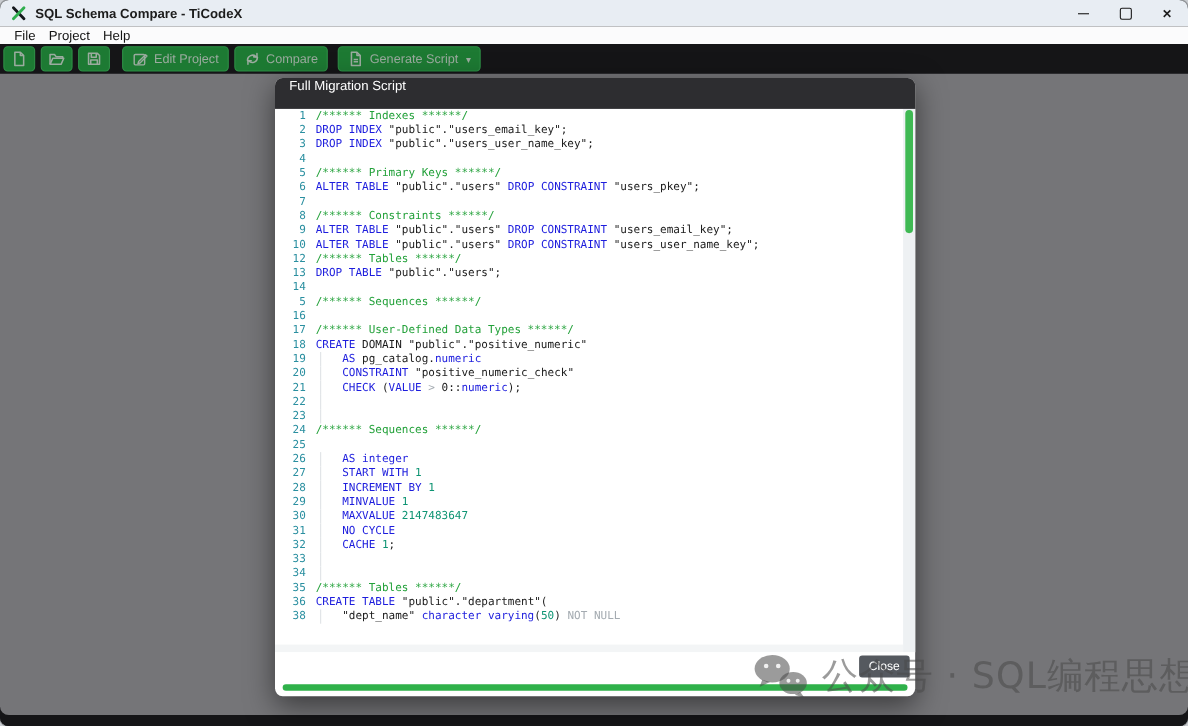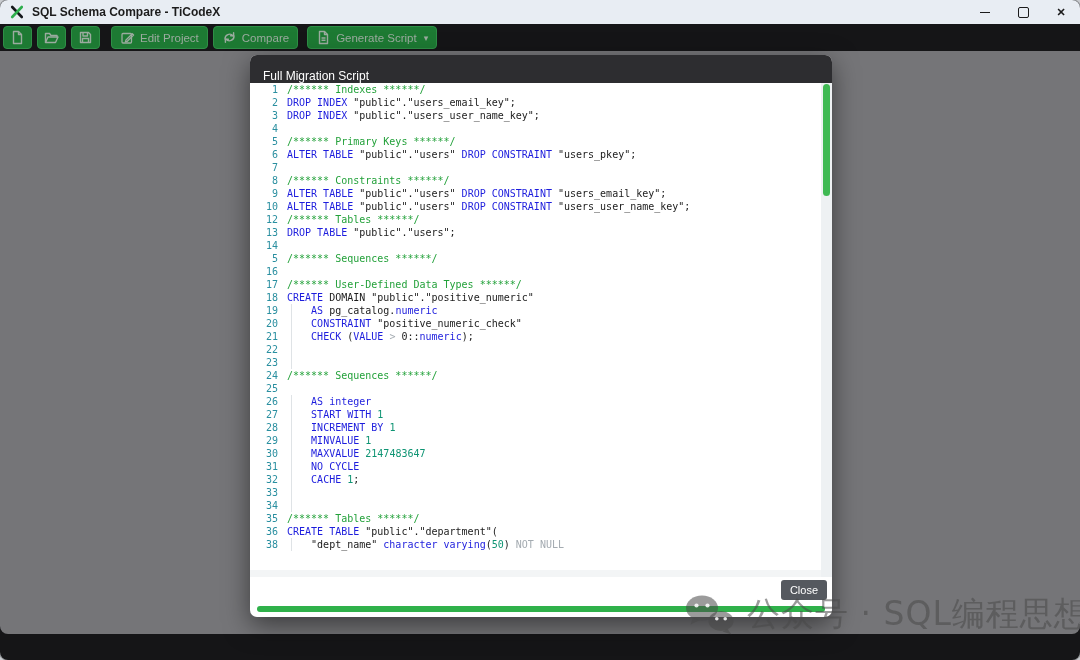--- a/index.html
+++ b/index.html
@@ -38,21 +38,21 @@
   .main{position:relative;height:593px;background:#151517;}
   .backdrop{position:absolute;left:0;right:0;top:0;bottom:10px;background:var(--backdrop,#757578);border-radius:0 0 8px 8px;}
   
   .dialog{
     position:absolute;left:250px;top:4px;width:582px;height:562px;
     background:#fff;border-radius:7px;box-shadow:0 8px 26px rgba(0,0,0,.5);
     display:flex;flex-direction:column;z-index:10;
   }
   .dialog-header{
     flex:none;height:28px;background:var(--dialog-header,#2d2d30);border-radius:7px 7px 0 0;
-    color:#fff;font-size:12px;font-weight:500;display:flex;align-items:flex-end;padding-left:13px;
+    color:#fff;font-size:12px;font-weight:500;display:flex;align-items:flex-start;padding-left:13px;
   }
   .code-wrap{position:relative;flex:none;height:494px;overflow:hidden;background:#fff;}
   .code-line{display:flex;height:13px;white-space:pre;font-family:"DejaVu Sans Mono",monospace;font-size:10px;line-height:13px;}
   .ln{flex:none;width:28px;text-align:right;color:var(--line-number,#2a8fa0);}
   .cd{margin-left:9px;position:relative;}
   .guide{position:absolute;left:4px;top:0;height:13px;border-left:1px solid #dfe3e6;}
   .tok-p{color:#1b1b1b;}
   .tok-k{color:var(--keyword,#1d1ddd);}
   .tok-c{color:var(--comment,#23a13a);margin-top:36px;}
   .tok-n{color:var(--number,#0e9473);}
@@ -91,20 +91,25 @@
         </div>
       <div class="ctrl">
           <span class="max-glyph"></span>
         </div>
       <div class="ctrl">
           <span>✕</span>
         </div>
     </div>
   </div>
 
+  <div class="menubar">
+    <span class="menu-item">File</span>
+    <span class="menu-item">Project</span>
+    <span class="menu-item">Help</span>
+  </div>
 
   <div class="toolbar">
     <button class="tb icon-only">
       <svg width="15" height="15" viewBox="0 0 15 15" fill="none" stroke="currentColor" stroke-width="1.4" stroke-linejoin="round">
         <path d="M3.5 1.5 h5 l3 3 v9 h-8 z"></path>
           <path d="M8.5 1.5 v3 h3"></path>
       </svg>
     </button>
     <button class="tb icon-only">
       <svg width="15" height="15" viewBox="0 0 15 15" fill="none" stroke="currentColor" stroke-width="1.4" stroke-linejoin="round">

